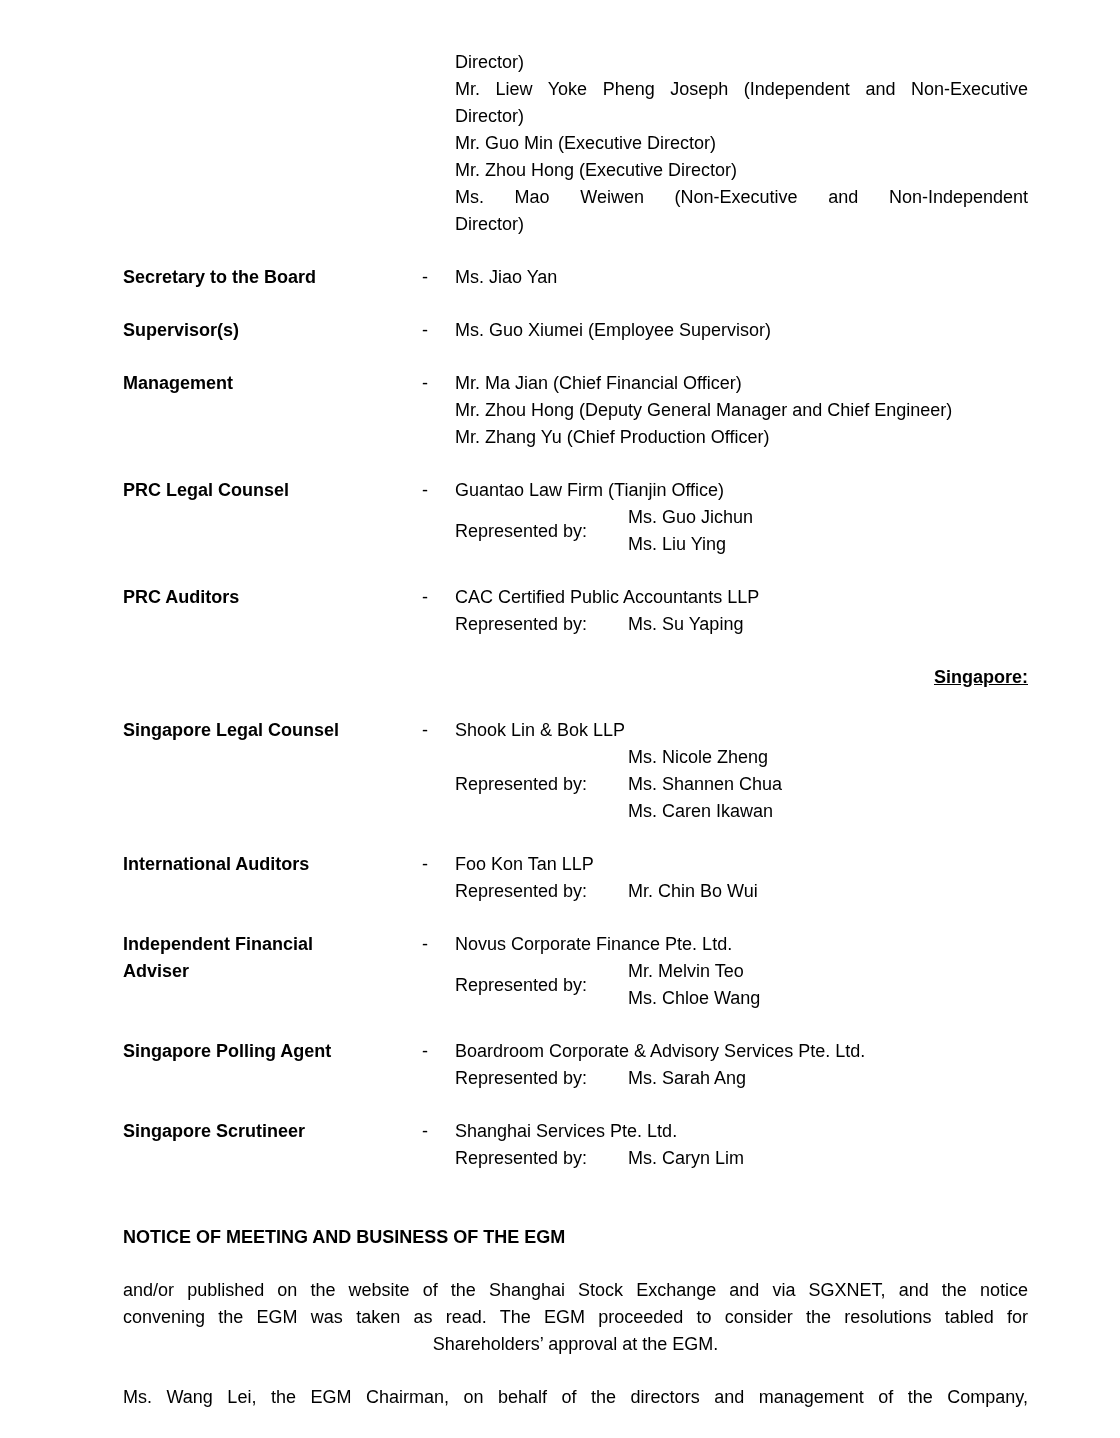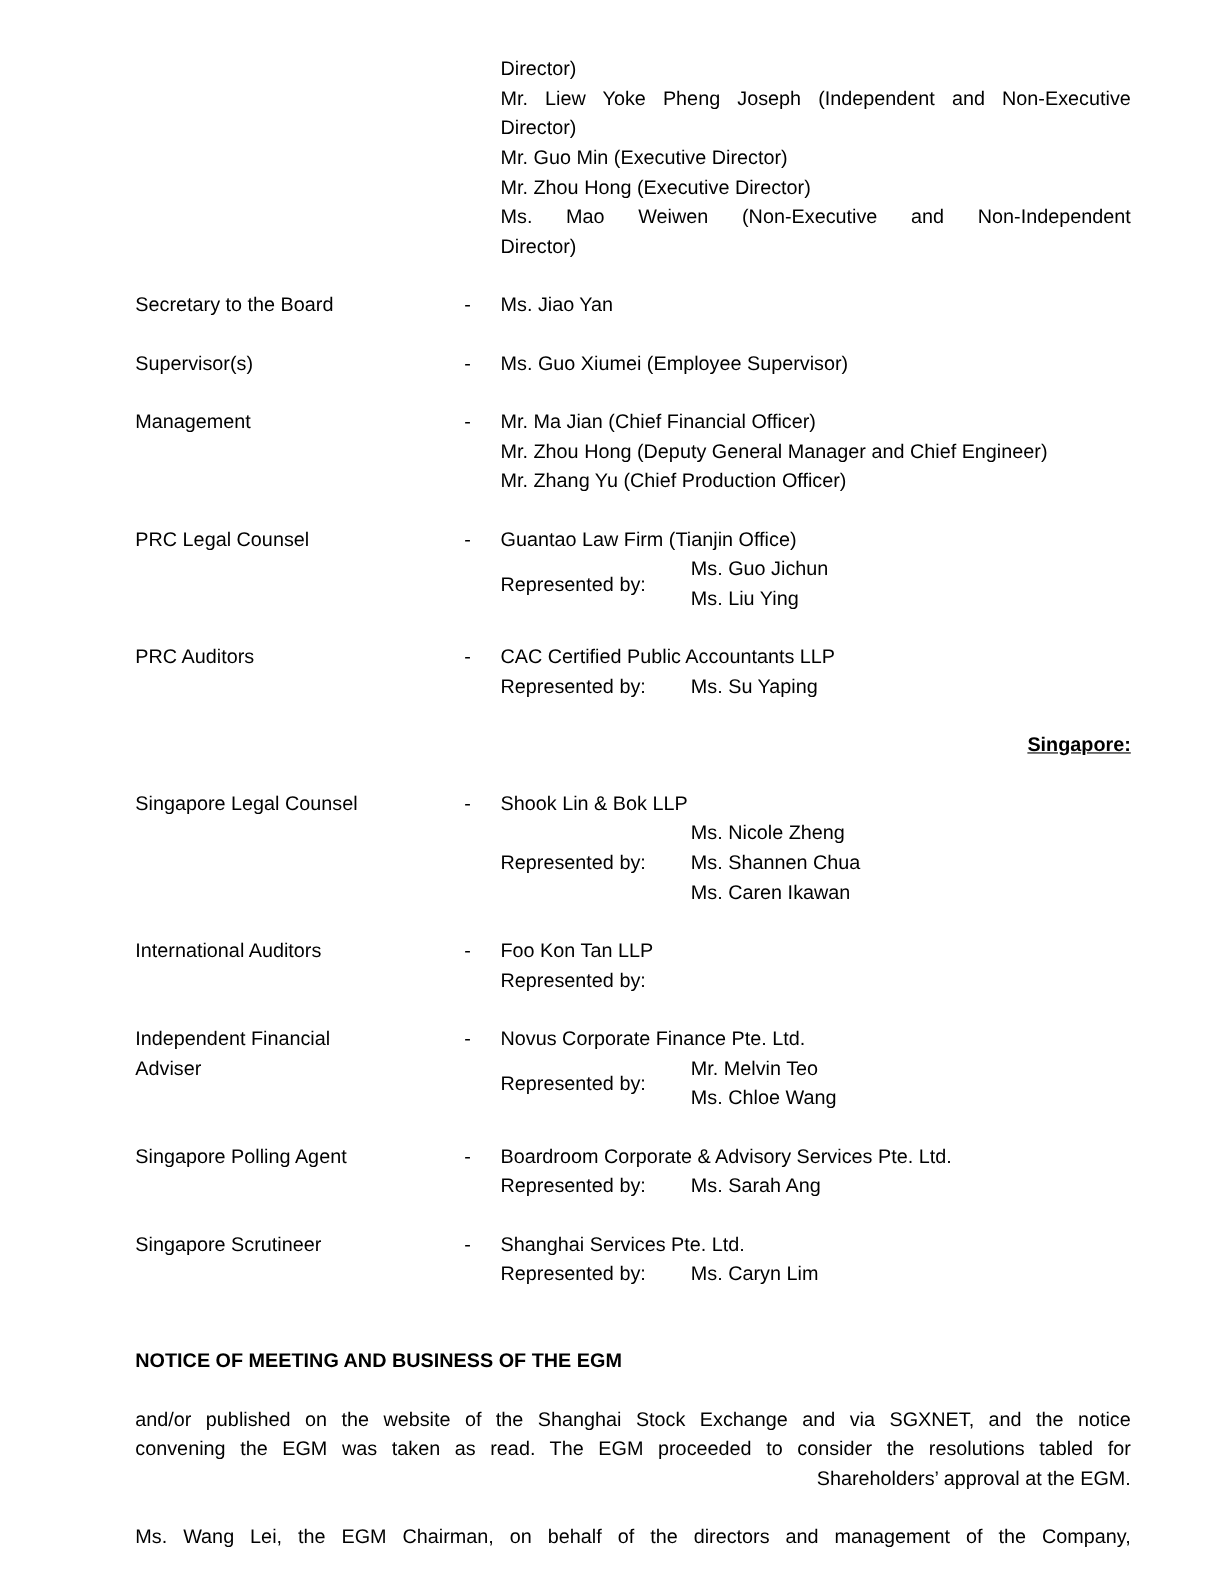--- a/index.html
+++ b/index.html
@@ -28,21 +28,21 @@
   .row {
     display: flex;
     align-items: flex-start;
     margin-top: 26px;
   }
   .row.first {
     margin-top: 0;
   }
   .col-label {
     width: 299px;
-    font-weight: normal;
+    font-weight: bold;
     flex: 0 0 299px;
   }
   .col-dash {
     width: 33px;
     flex: 0 0 33px;
   }
   .col-value {
     width: 573px;
     flex: 0 0 573px;
   }
@@ -70,21 +70,21 @@
   }
   .notice-heading {
     margin-top: 52px;
     font-weight: bold;
   }
   .para {
     margin-top: 26px;
     width: 905px;
   }
   .pline {
-    text-align: right;
+    text-align: center;
   }
   .pline.stretch {
     text-align: justify;
     text-align-last: justify;
   }
 </style>
 </head>
 <body>
 
 <div class="page">
@@ -191,20 +191,23 @@
 
     <div class="row">
       <div class="col-label">
         <div>International Auditors</div>
       </div>
       <div class="col-dash">-</div>
       <div class="col-value">
         <div class="vline">Foo Kon Tan LLP</div>
         <div class="rep">
           <div class="rep-label">Represented by:</div>
+          <div class="rep-names">
+            <div>Mr. Chin Bo Wui</div>
+          </div>
         </div>
       </div>
     </div>
 
     <div class="row">
       <div class="col-label">
         <div>Independent Financial</div>
         <div>Adviser</div>
       </div>
       <div class="col-dash">-</div>

